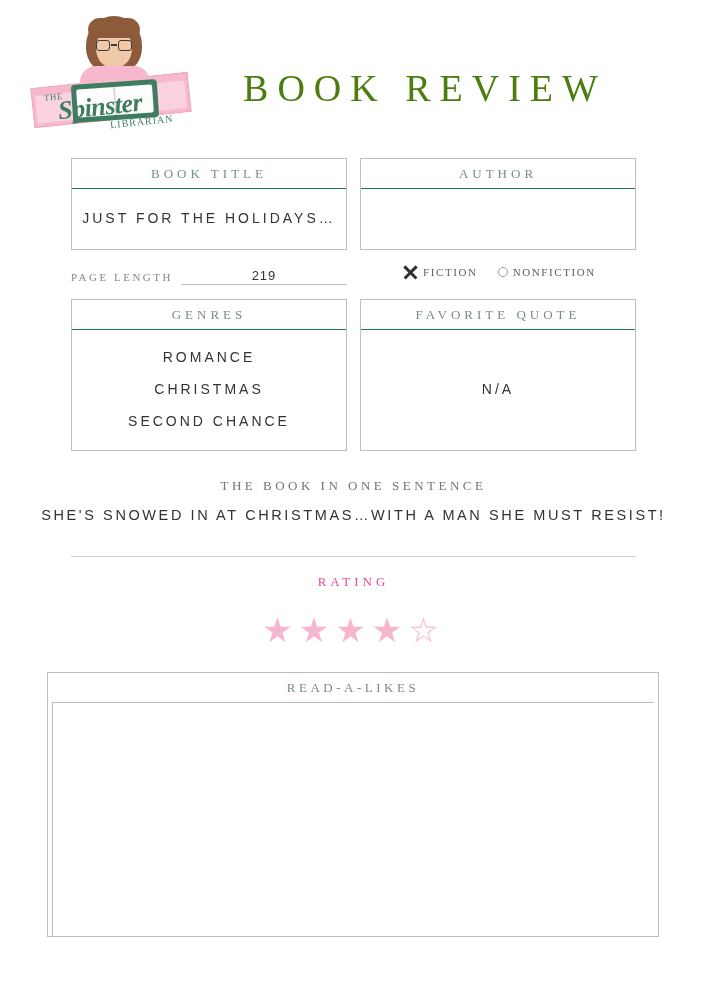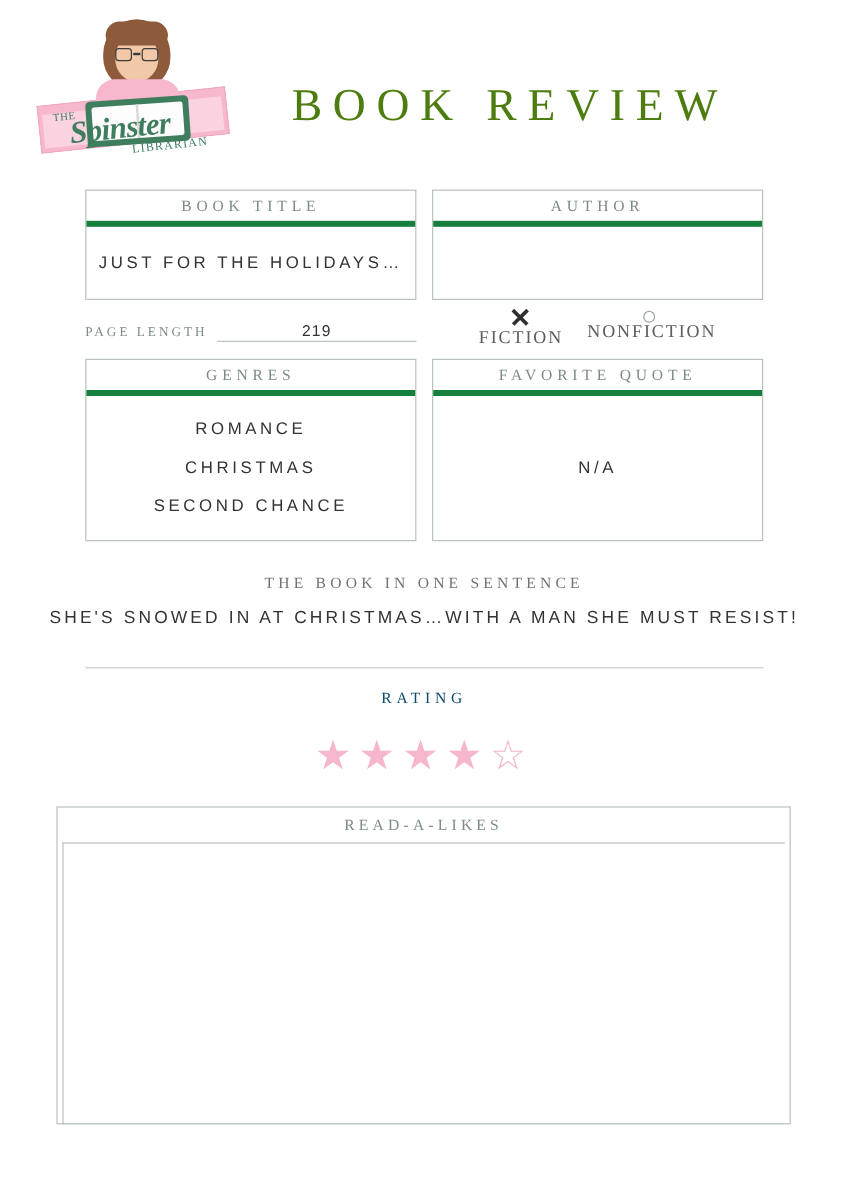--- a/index.html
+++ b/index.html
@@ -149,21 +149,21 @@
   }
 
   
   .box {
     position: absolute;
     border: 1px solid #b9c2bb;
     background: #fff;
   }
   .box-head {
     height: 30px;
-    border-bottom: 5px solid #15803d;
+    border-bottom: 1px solid #15803d;
     display: flex; align-items: center; justify-content: center;
     font-family: "Liberation Serif", serif;
     font-size: 13px;
     letter-spacing: 4px;
     color: #7b8c80;
   }
   .box-body {
     display: flex; flex-direction: column;
     align-items: center; justify-content: center;
     height: calc(100% - 30px);
@@ -213,25 +213,24 @@
   
   .fic-row {
     position: absolute;
     left: 360px; top: 259px;
     width: 276px; height: 26px;
     display: flex; align-items: center; justify-content: center;
   }
   .fic-opt {
     display: flex; align-items: center;
     font-family: "Liberation Serif", serif;
-    font-size: 15px;
+    font-size: 11px;
     letter-spacing: 1.6px;
     color: #5d5d5d;
     margin: 0 10px;
-    flex-direction: column;
   }
   .radio-x {
     position: relative;
     width: 20px; height: 20px;
     margin-right: 3px;
     display: inline-block;
   }
   .radio-x:before, .radio-x:after {
     content: "";
     position: absolute;
@@ -280,21 +279,21 @@
 
   
   .rating-head {
     position: absolute;
     left: 71px; top: 574px;
     width: 565px;
     text-align: center;
     font-family: "Liberation Serif", serif;
     font-size: 13px;
     letter-spacing: 4px;
-    color: #0c4a6e;
+    color: #ec4899;
   }
   .stars {
     position: absolute;
     left: 71px; top: 608px;
     width: 565px;
     text-align: center;
     font-size: 34px;
     line-height: 44px;
     color: #f6b6cd;
     letter-spacing: 6px;

